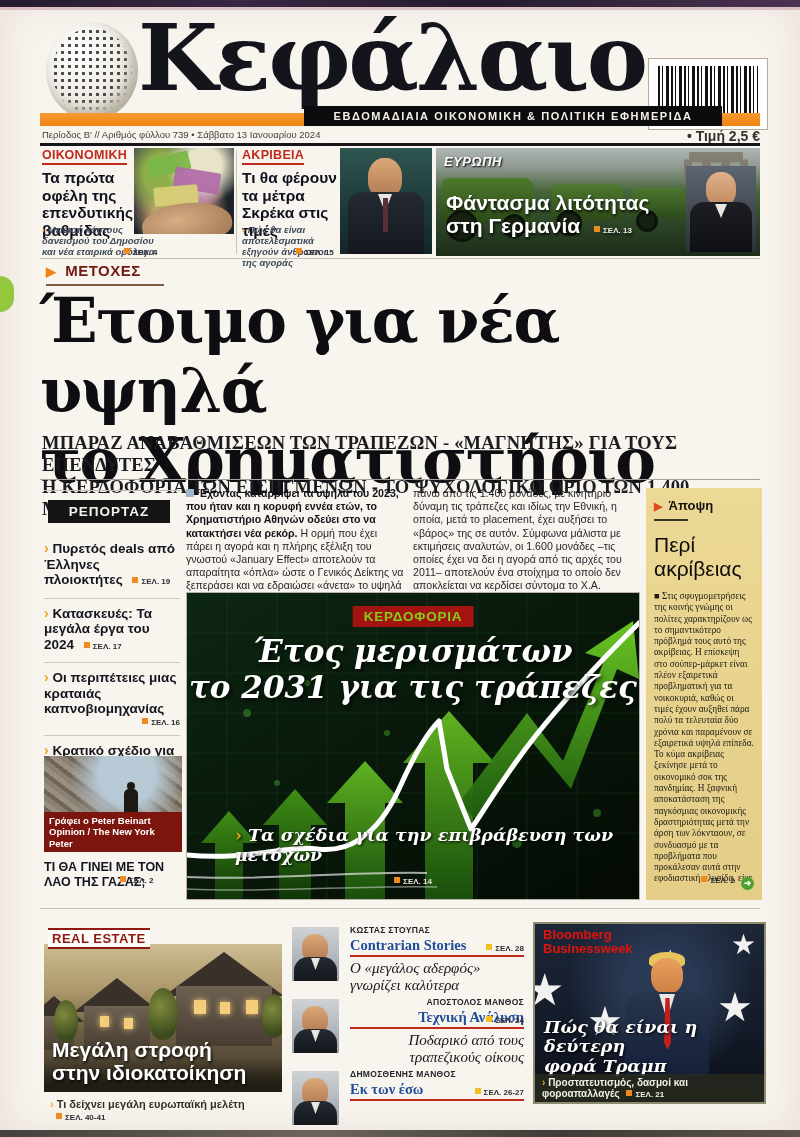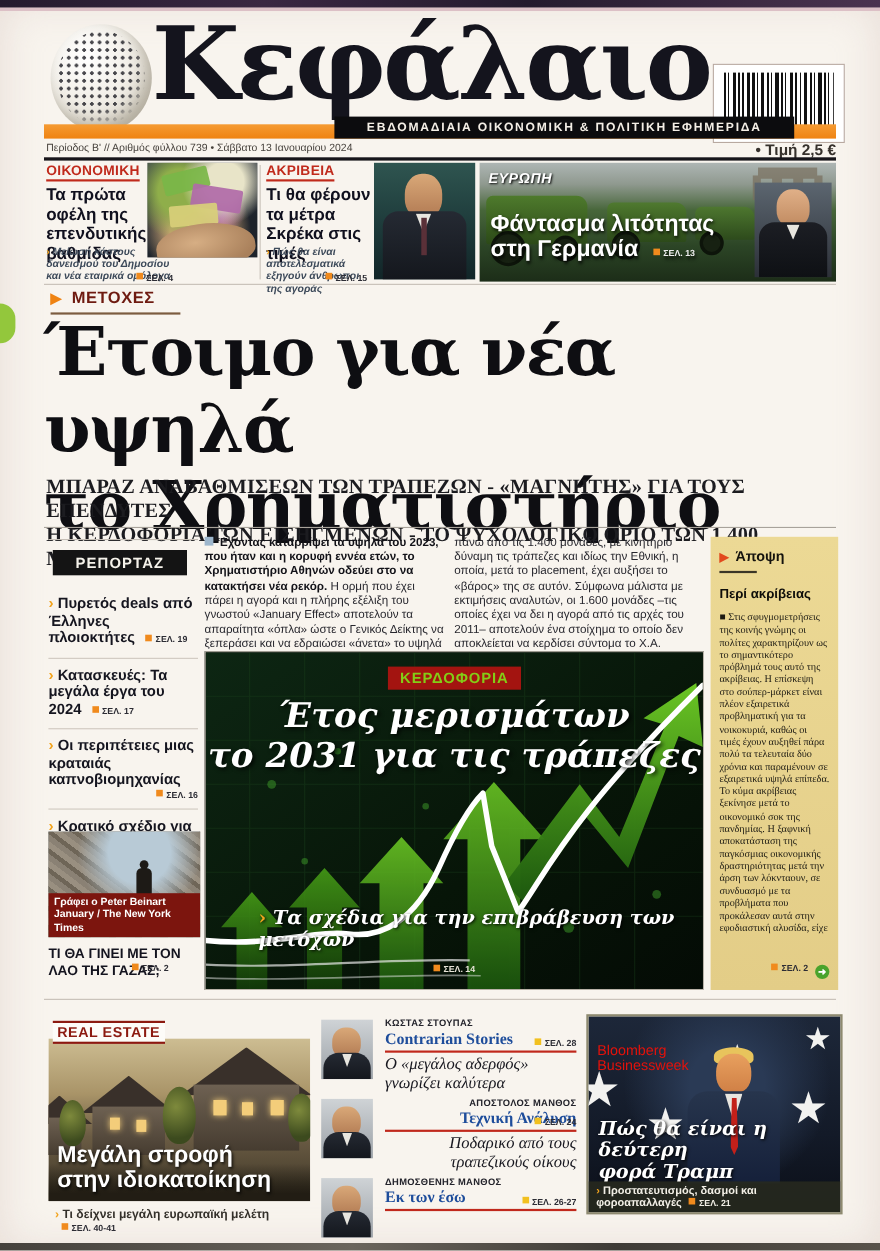--- a/index.html
+++ b/index.html
@@ -122,21 +122,21 @@
     font-family:"DejaVu Serif","Liberation Serif",serif;font-style:italic;font-weight:bold;
     font-size:17.5px;text-shadow:1px 1px 3px #000;}
   .feat-page{position:absolute;left:50%;bottom:13px;transform:translateX(-50%);color:#ddd;}
 
   
   .opinion{left:646px;top:488px;width:116px;height:412px;background:linear-gradient(180deg,#ecd995,#e3cd87);
     box-sizing:border-box;padding:10px 8px;}
   .op-label{font-size:13px;font-weight:bold;color:#15130e;}
   .op-label .tri{color:#e2491c;font-size:11px;margin-right:3px;}
   .op-rule{width:34px;height:2px;background:#3a3526;margin:6px 0 12px 0;}
-  .op-title{font-size:12px;font-weight:bold;color:#0e0d09;margin-bottom:10px;}
+  .op-title{font-size:21px;font-weight:normal;color:#0e0d09;margin-bottom:10px;}
   .op-body{font-family:"Liberation Serif","DejaVu Serif",serif;font-size:9.3px;line-height:11.3px;color:#1c1a12;}
   .op-foot{position:absolute;right:8px;bottom:10px;}
   .op-circle{display:inline-block;width:13px;height:13px;border-radius:50%;background:#4aa32c;color:#fff;
     font-size:9px;line-height:13px;text-align:center;font-weight:bold;vertical-align:-3px;margin-left:4px;}
 
   
   .re-label{left:48px;top:928px;font-size:13px;font-weight:bold;color:#8c1a10;letter-spacing:.5px;
     border-top:2px solid #8c1a10;border-bottom:2px solid #8c1a10;padding:1px 4px;background:#fdfcf8;}
   .re-photo{left:44px;top:944px;width:238px;height:148px;overflow:hidden;}
   .re-head{position:absolute;left:8px;bottom:8px;color:#fff;font-weight:bold;font-size:21px;
@@ -154,21 +154,21 @@
   .coltitle-row{border-bottom:2px solid #c0281c;padding-bottom:1px;margin-top:1px;position:relative;}
   .coltitle{font-family:"Liberation Serif","DejaVu Serif",serif;font-size:14.5px;font-weight:bold;color:#1e4d9b;}
   .colpage{position:absolute;right:0;bottom:2px;}
   .colhead{font-family:"Liberation Serif","DejaVu Serif",serif;font-style:italic;font-size:15px;
     line-height:16.5px;color:#17171f;margin-top:3px;}
 
   .bw-panel{left:533px;top:922px;width:229px;height:178px;background:
     radial-gradient(circle at 55% 35%, #2a3a55 0 20%, transparent 55%),
     linear-gradient(180deg,#1d2739 0%,#131a28 60%,#0b0f18 100%);
     border:2px solid #8e8a70;overflow:hidden;}
-  .bw-brand{position:absolute;left:8px;top:24px;color:#e3120b;font-weight:normal;font-size:13px;line-height:13.5px;}
+  .bw-brand{position:absolute;left:8px;top:4px;color:#e3120b;font-weight:bold;font-size:13px;line-height:13.5px;}
   .bw-star{position:absolute;color:#f2f2f0;}
   .bw-head{position:absolute;left:9px;bottom:26px;color:#fff;font-family:"DejaVu Serif","Liberation Serif",serif;
     font-style:italic;font-weight:bold;font-size:17.5px;line-height:19.5px;text-shadow:1px 1px 3px #000;}
   .bw-sub{position:absolute;left:0;bottom:0;width:100%;box-sizing:border-box;padding:3px 7px;
     background:rgba(40,42,30,.85);color:#f2efe6;font-size:10px;font-weight:bold;}
   .trump{position:absolute;left:88px;top:28px;width:90px;height:124px;}
   .t-hair{position:absolute;left:26px;top:0;width:36px;height:16px;border-radius:50% 50% 30% 30%;background:#e8c45c;}
   .t-face{position:absolute;left:28px;top:6px;width:32px;height:36px;border-radius:45%;background:linear-gradient(180deg,#e8a05e,#cf7f45);}
   .t-body{position:absolute;left:2px;top:40px;width:84px;height:84px;border-radius:18px 18px 0 0;
     background:linear-gradient(180deg,#27354d,#15203a);}
@@ -310,21 +310,21 @@
     <div class="rep-item">
       <div class="rep-title"><span class="arrow-y">›</span> <span>Κρατικό σχέδιο για 2.500 νέες κατοικίες</span>
         <span class="pageref" style="margin-left:6px;"><span class="sq"></span><span>ΣΕΛ. 7</span></span></div>
     </div>
   </div>
 
   <div class="abs gaza">
     <div class="gaza-fig"></div>
     <div class="gaza-credit">
       <span>Γράφει ο Peter Beinart</span><br>
-      <span>January / The New York Times</span>
+      <span>Opinion / The New York Peter</span>
     </div>
   </div>
   <div class="abs gaza-title">ΤΙ ΘΑ ΓΙΝΕΙ ΜΕ ΤΟΝ ΛΑΟ ΤΗΣ ΓΑΖΑΣ;</div>
   <div class="abs pageref gaza-page">
     <span class="sq"></span><span>ΣΕΛ. 2</span>
   </div>
 
   <div class="abs feature">
     <svg width="452" height="306" viewBox="0 0 452 306">
       <defs>

